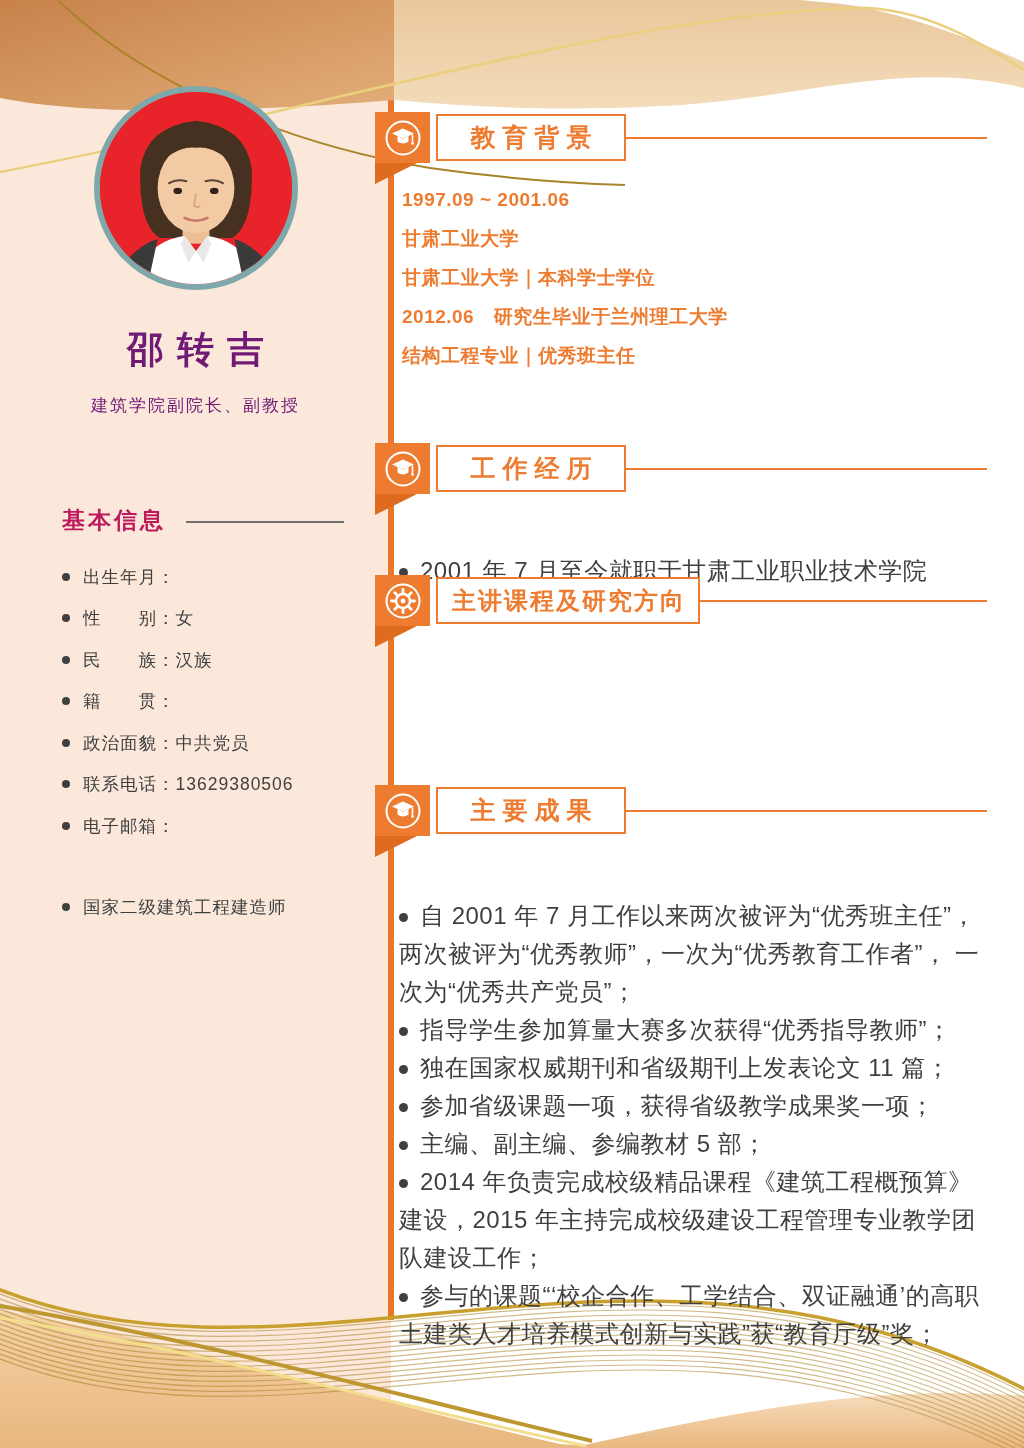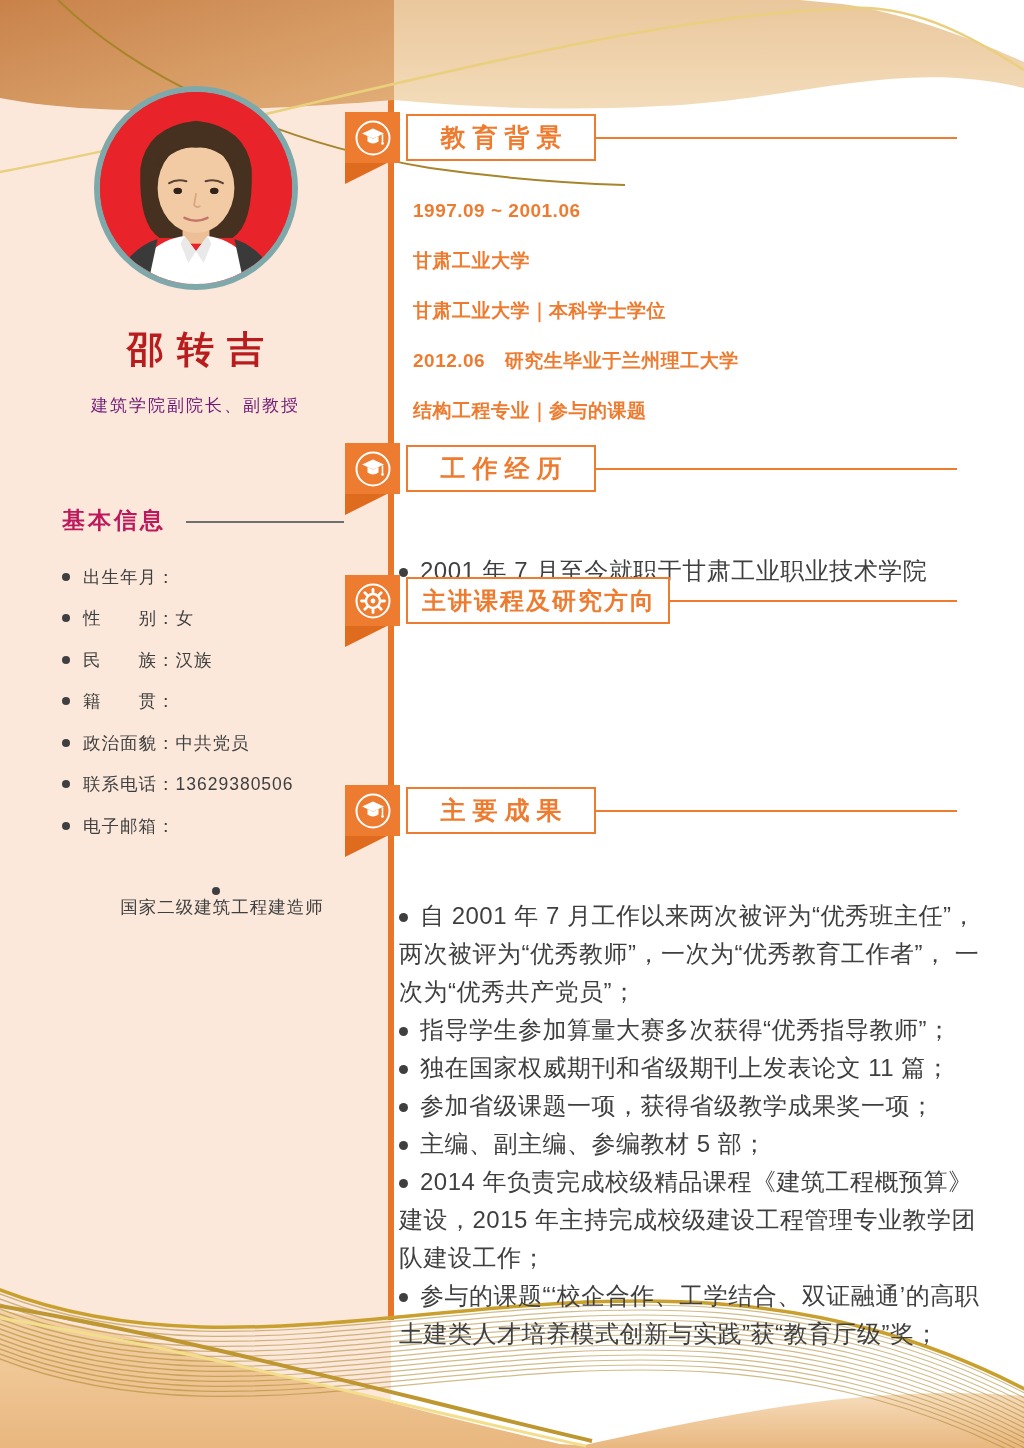--- a/index.html
+++ b/index.html
@@ -12,47 +12,47 @@
   .deco{position:absolute;left:0;z-index:2;pointer-events:none;}
   .deco.top{top:0;}
   .deco.bottom{bottom:0;}
   .content{position:absolute;inset:0;z-index:3;}
 
   
   .photo{position:absolute;left:94px;top:86px;width:204px;height:204px;border-radius:50%;
          border:6px solid #7fa8aa;box-sizing:border-box;overflow:hidden;background:#e8232a;}
   .photo svg{display:block;width:100%;height:100%;}
   .name{position:absolute;left:0;top:325px;width:391px;text-align:center;
-        font-size:37px;font-weight:bold;color:#b91c1c;letter-spacing:13px;text-indent:13px;}
+        font-size:37px;font-weight:bold;color:#701a75;letter-spacing:13px;text-indent:13px;}
   .subtitle{position:absolute;left:0;top:394px;width:391px;text-align:center;
         font-size:17px;color:#701a75;letter-spacing:2px;}
   .info-heading{position:absolute;left:62px;top:505px;font-size:23px;font-weight:bold;
         color:#be185d;letter-spacing:3px;}
   .info-hline{position:absolute;left:186px;top:521px;width:158px;height:2px;background:#6f6f6f;}
   .info-list{position:absolute;left:62px;top:556px;width:320px;}
   .info-row{display:flex;align-items:center;height:41.5px;font-size:17.5px;color:#3f3f3f;letter-spacing:1px;}
   .info-row .dot{flex:none;width:8px;height:8px;border-radius:50%;background:#3f3f3f;margin-right:13px;}
-  .info-row.cert{margin-top:40px;flex-direction:column;}
-
-  
-  .sec{position:absolute;left:345px;width:612px;display:flex;align-items:flex-start;}
+  .info-row.cert{margin-top:40px;}
+
+  
+  .sec{position:absolute;left:375px;width:612px;display:flex;align-items:flex-start;}
   .ribbon{position:relative;flex:none;width:55px;height:51px;background:#ed7c31;
           display:flex;align-items:center;justify-content:center;}
   .ribbon::after{content:"";position:absolute;left:0;top:51px;width:0;height:0;
           border-top:21px solid #df6c1e;border-right:42px solid transparent;}
   .sec-box{flex:none;margin-left:6px;margin-top:2px;min-width:190px;height:47px;box-sizing:border-box;
           border:2px solid #ed7c31;background:#ffffff;display:flex;align-items:center;justify-content:center;
           font-size:25px;font-weight:bold;color:#ed7c31;letter-spacing:7px;text-indent:7px;padding:0 12px;}
   .sec-box.tight{letter-spacing:2px;text-indent:2px;font-size:24px;}
   .sec-line{flex:1;height:2px;background:#ed7c31;margin-top:25px;}
 
   
   .edu-body{position:absolute;left:401px;top:180px;width:580px;
             font-size:19px;font-weight:bold;color:#ed7c31;line-height:38px;letter-spacing:0.5px;}
-  .edu-body p{margin:12px;}
+  .edu-body p{margin:1px;}
   .sec-body{position:absolute;left:399px;width:582px;font-size:24px;color:#3f3f3f;
             line-height:38px;letter-spacing:0.5px;margin-top:48px;}
   .sec-body p{margin:0;}
   .sec-body .dot{display:inline-block;width:9px;height:9px;border-radius:50%;
             background:#3f3f3f;margin-right:12px;vertical-align:2px;}
   .work-body{top:504px;}
   .course-body{top:637px;}
   .achv-body{top:849px;}
 
   .icon-svg{display:block;}
@@ -194,21 +194,21 @@
         </svg>
       </div>
       <div class="sec-box">教育背景</div>
       <div class="sec-line"></div>
     </div>
     <div class="edu-body">
       <p>1997.09 ~ 2001.06</p>
       <p>甘肃工业大学</p>
       <p>甘肃工业大学｜本科学士学位</p>
       <p>2012.06　研究生毕业于兰州理工大学</p>
-      <p>结构工程专业｜参与的课题</p>
+      <p>结构工程专业｜优秀班主任</p>
     </div>
 
     <div class="sec" style="top:443px;">
       <div class="ribbon">
         <svg class="icon-svg" width="40" height="40" viewBox="0 0 40 40">
           <circle cx="20" cy="20" r="16.5" fill="none" stroke="#ffffff" stroke-width="2"></circle>
           <polygon points="20,10.5 31,15.5 20,20.5 9,15.5" fill="#ffffff"></polygon>
           <path d="M14.5,18 L14.5,23.5 Q20,27.5 25.5,23.5 L25.5,18 L20,20.7 Z" fill="#ffffff"></path>
           <line x1="29.5" y1="16.5" x2="29.5" y2="24" stroke="#ffffff" stroke-width="1.6"></line>
           <circle cx="29.5" cy="25.4" r="1.4" fill="#ffffff"></circle>

